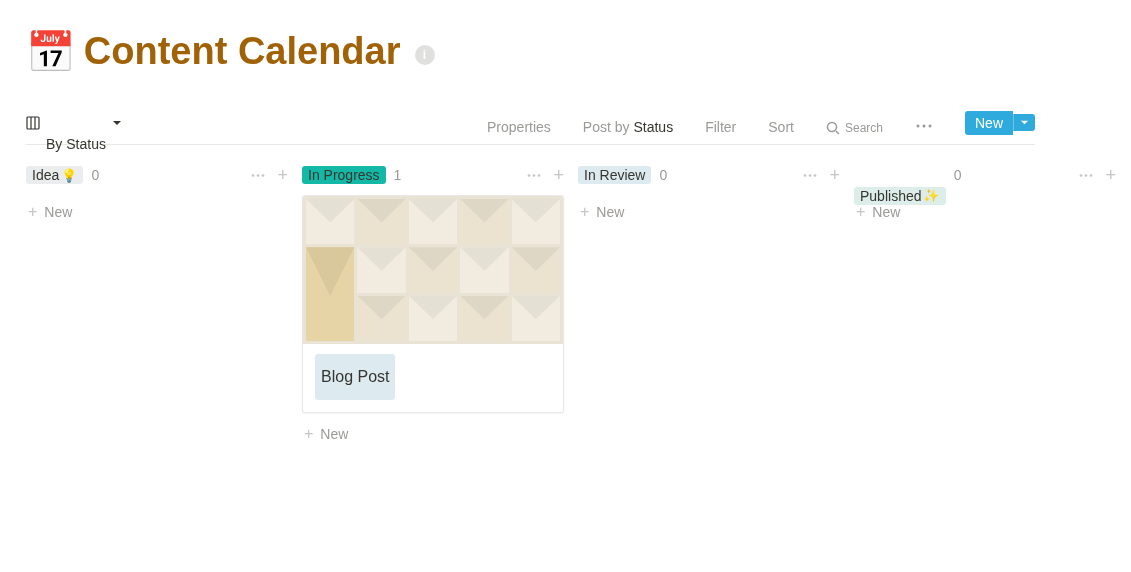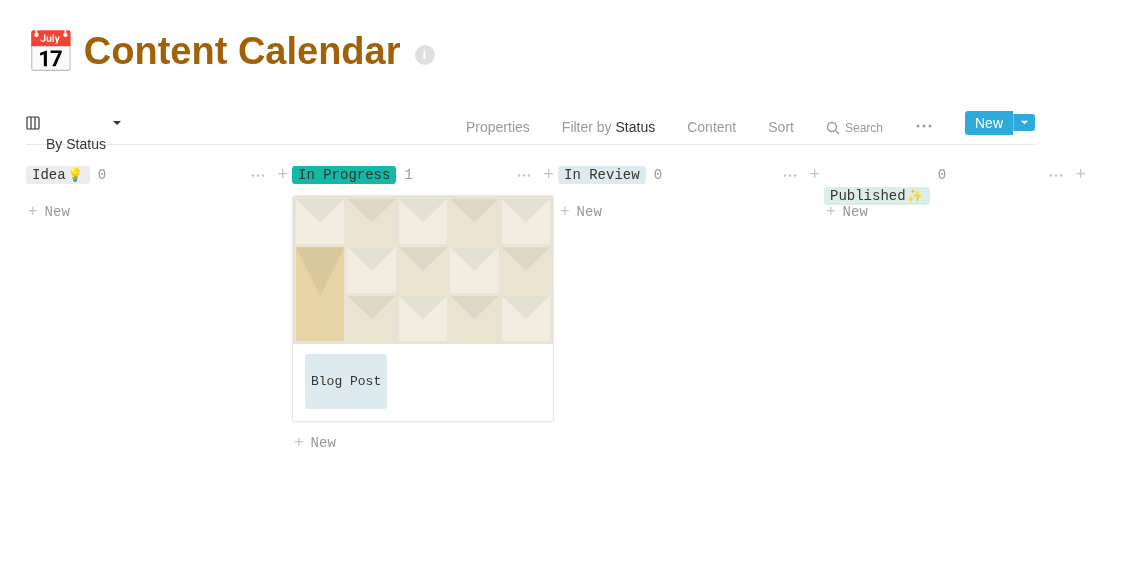--- a/index.html
+++ b/index.html
@@ -121,23 +121,22 @@
       color: #fff;
       padding: 4px 6px;
       border-radius: 0 3px 3px 0;
       border-left: 1px solid rgba(255,255,255,0.3);
       cursor: pointer;
       display: flex;
       align-items: center;
     }
     .board {
       display: flex;
-      gap: 4px;
+      gap: 14px;
       padding-top: 14px;
-      font-family: Liberation Mono, monospace;
     }
     .column {
       width: 262px;
       flex-shrink: 0;
     }
     .column-header {
       display: flex;
       align-items: center;
       height: 32px;
       gap: 8px;
@@ -149,21 +148,21 @@
       border-radius: 3px;
       font-size: 14px;
       gap: 2px;
       white-space: nowrap;
     }
     .tag-emoji { font-size: 13px; }
     .tag-idea { background: #ebeced; color: #37352f; }
     .tag-progress { background: #14b8a6; color: #37352f; }
     .tag-review { background: #ddebf1; color: #37352f; }
     .tag-published { background: #ddedea; color: #37352f; margin-top: 41px; }
-    .tag-blogpost { background: #ddebf1; color: #37352f; font-size: 13px; padding: 20px 6px;}
+    .tag-blogpost { background: #ddebf1; color: #37352f; font-size: 16px; padding: 14px 6px;}
     .col-count {
       color: #9b9a97;
       font-size: 14px;
     }
     .col-actions {
       margin-left: auto;
       display: flex;
       align-items: center;
       gap: 10px;
       color: #c6c5c3;
@@ -269,23 +268,23 @@
         <line x1="9" y1="1" x2="9" y2="13"></line>
       </svg>
       <span class="view-name">By Status</span>
       <svg class="chevron-down" viewBox="0 0 10 10" fill="#37352f">
         <path d="M1 3 L5 7 L9 3 Z"></path>
       </svg>
     </div>
     <div class="toolbar-right">
       <span class="toolbar-link">Properties</span>
       <span class="toolbar-link">
-        <span>Filter by </span><span class="strong">Status</span>
+        <span>Post by </span><span class="strong">Status</span>
       </span>
-      <span class="toolbar-link">Content</span>
+      <span class="toolbar-link">Filter</span>
       <span class="toolbar-link">Sort</span>
       <span class="search-wrap">
         <svg width="14" height="14" viewBox="0 0 14 14" fill="none" stroke="#9b9a97" stroke-width="1.5">
           <circle cx="6" cy="6" r="4.5"></circle>
           <line x1="10" y1="10" x2="13" y2="13"></line>
         </svg>
         <span>Search</span>
       </span>
       <span class="dots-icon">
         <svg width="16" height="4" viewBox="0 0 16 4" fill="#9b9a97">

